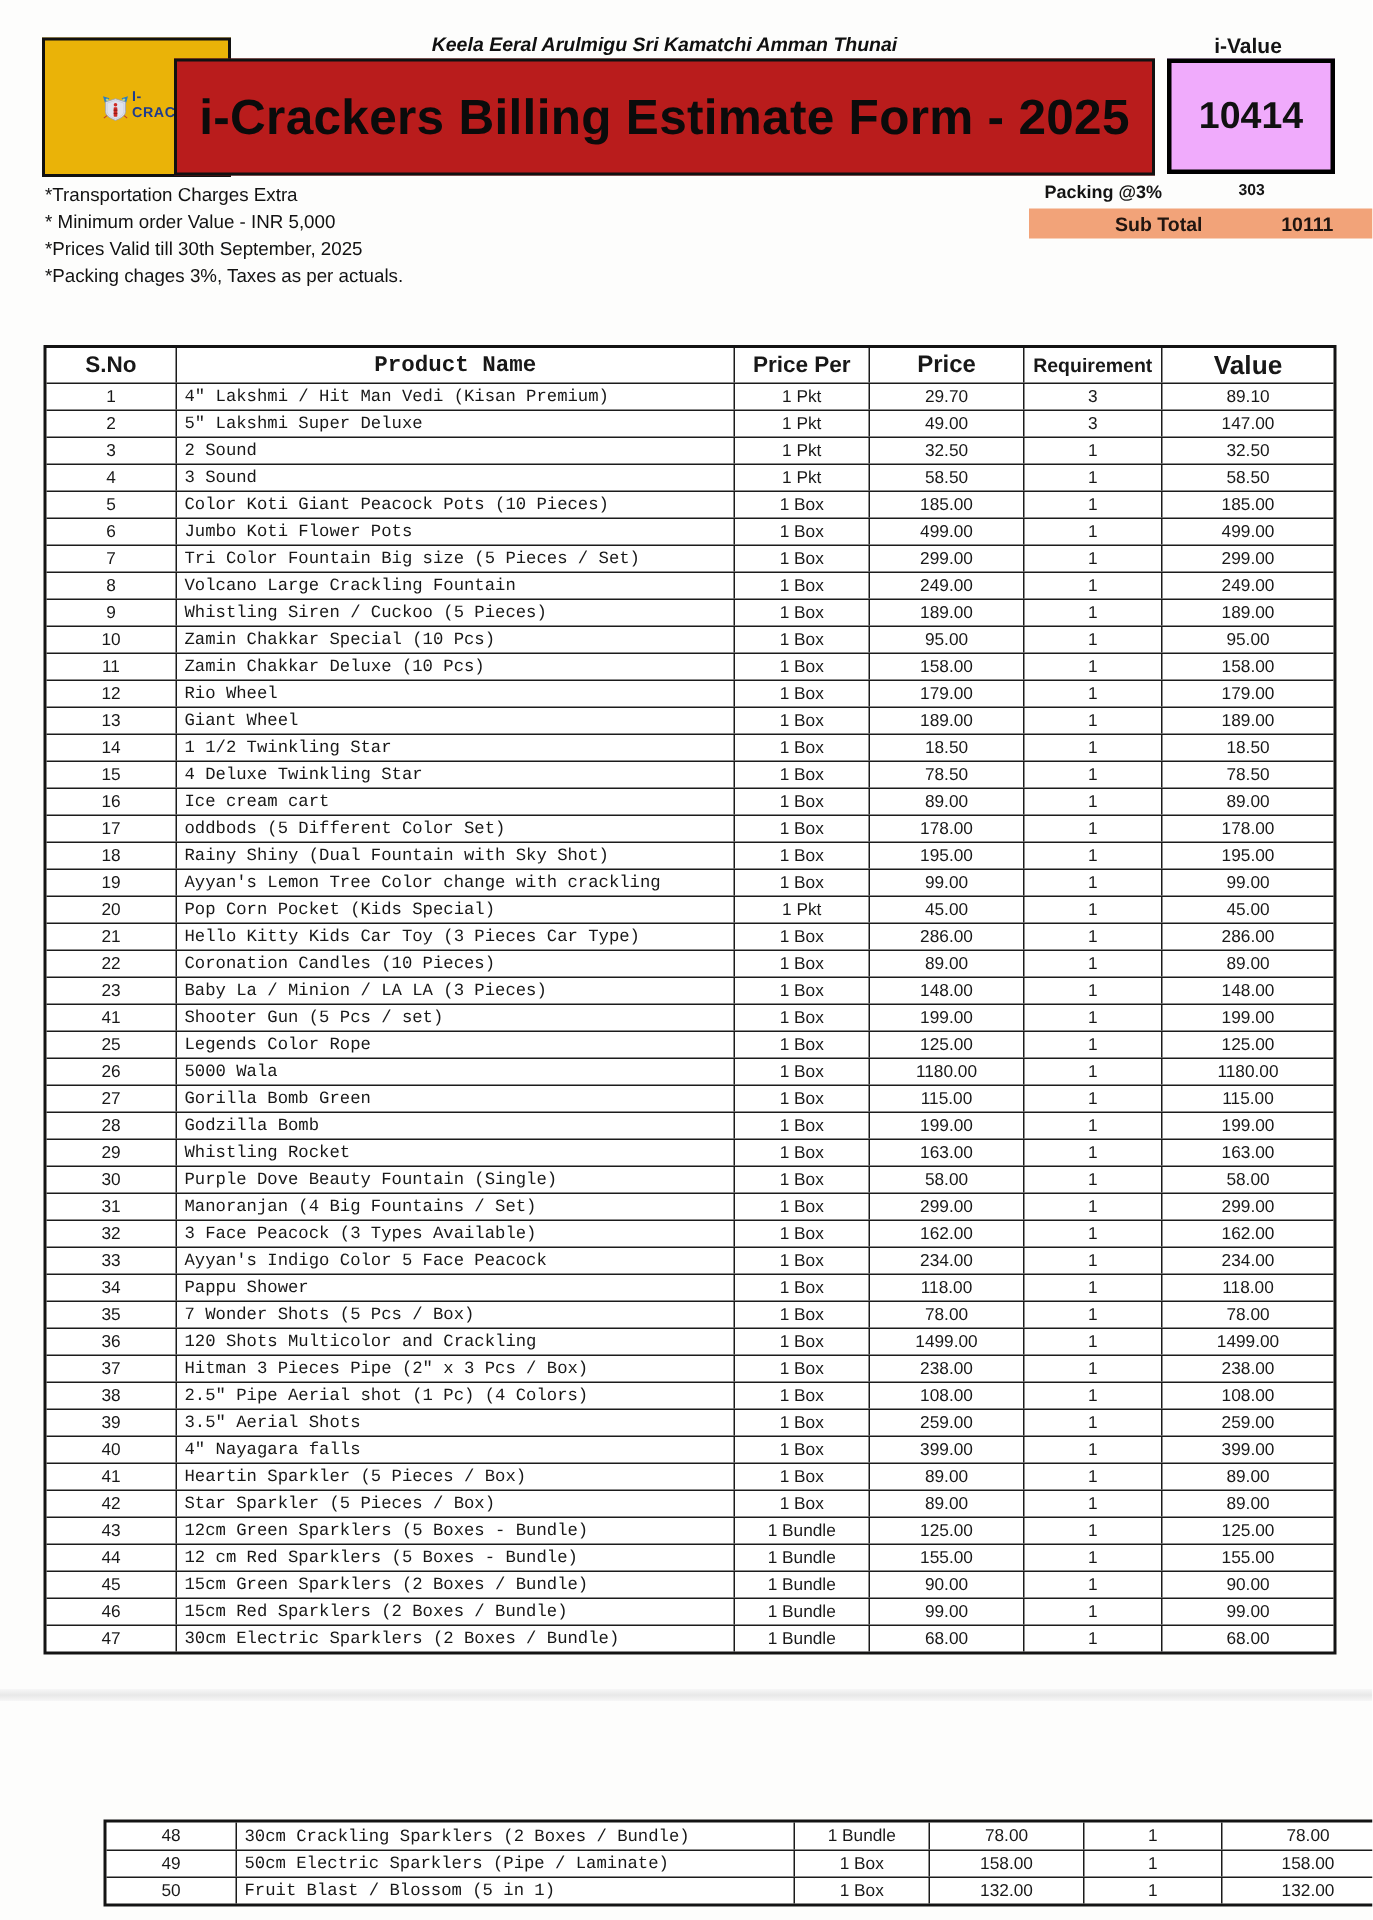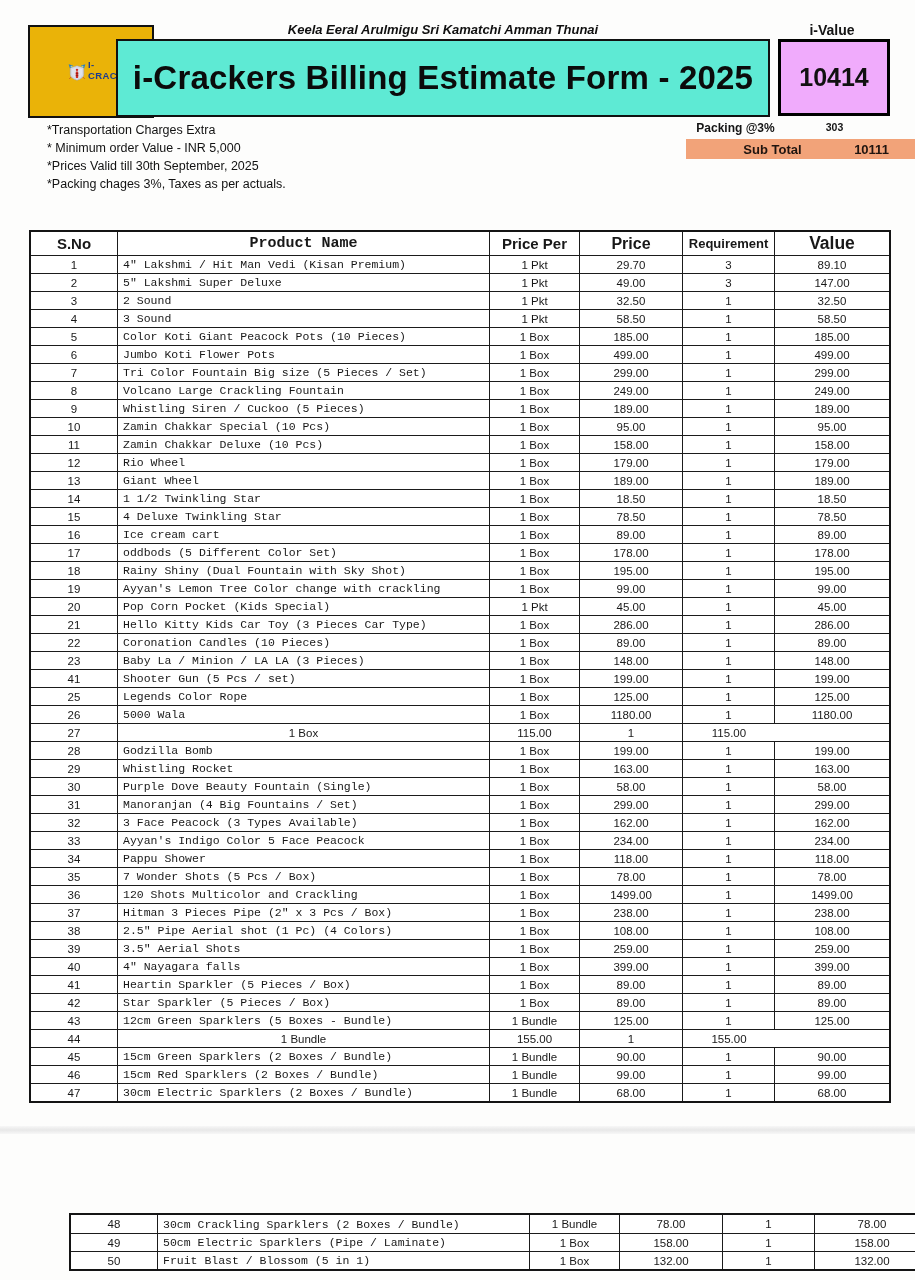--- a/index.html
+++ b/index.html
@@ -16,38 +16,38 @@
   }
   .brand-text { font-size:9.5px; font-weight:bold; color:#1d3c8f; letter-spacing:0.4px; margin-top:-3px; }
   .brand-mark { width:26px; height:2px; background:#c23a2c; margin-top:2px; border-radius:1px; }
 
   .temple-line {
     position:absolute; left:118px; top:22px; width:650px; text-align:center;
     font-size:13px; font-weight:bold; font-style:italic; color:#101010;
   }
   .title-box {
     position:absolute; left:116px; top:39px; width:650px; height:74px;
-    border:2px solid #111; background:#5eead4;
+    border:2px solid #111; background:#b91c1c;
     display:flex; align-items:center; justify-content:center;
   }
   .title-text { font-size:33px; font-weight:bold; letter-spacing:0.2px; color:#0b0b0b; }
 
   .ivalue-label {
     position:absolute; left:776px; top:22px; width:112px; text-align:center;
     font-size:14px; font-weight:bold;
   }
   .ivalue-box {
     position:absolute; left:778px; top:39px; width:106px; height:71px;
     border:3px solid #000; background:#FFFF00;
     display:flex; align-items:center; justify-content:center;
     font-size:25px; font-weight:bold; color:#111;
   }
 
   
-  .notes { position:absolute; left:47px; top:121px; }
+  .notes { position:absolute; left:30px; top:121px; }
   .note-line { height:18px; line-height:18px; font-size:12.5px; color:#121212; }
 
   
   .packing-row {
     position:absolute; left:686px; top:121px; width:198px; height:17px;
     display:flex; align-items:flex-start;
   }
   .packing-row .half { flex:1; text-align:center; }
   .packing-label { font-size:12px; font-weight:bold; }
   .packing-value { font-size:10.5px; font-weight:bold; }
@@ -357,20 +357,21 @@
       <div class="trow">
         <div class="cell c0">26</div>
         <div class="cell c1">5000 Wala</div>
         <div class="cell c2">1 Box</div>
         <div class="cell c3">1180.00</div>
         <div class="cell c4">1</div>
         <div class="cell c5">1180.00</div>
       </div>
       <div class="trow">
         <div class="cell c0">27</div>
+        <div class="cell c1">Gorilla Bomb Green</div>
         <div class="cell c2">1 Box</div>
         <div class="cell c3">115.00</div>
         <div class="cell c4">1</div>
         <div class="cell c5">115.00</div>
       </div>
       <div class="trow">
         <div class="cell c0">28</div>
         <div class="cell c1">Godzilla Bomb</div>
         <div class="cell c2">1 Box</div>
         <div class="cell c3">199.00</div>
@@ -492,20 +493,21 @@
       <div class="trow">
         <div class="cell c0">43</div>
         <div class="cell c1">12cm Green Sparklers (5 Boxes - Bundle)</div>
         <div class="cell c2">1 Bundle</div>
         <div class="cell c3">125.00</div>
         <div class="cell c4">1</div>
         <div class="cell c5">125.00</div>
       </div>
       <div class="trow">
         <div class="cell c0">44</div>
+        <div class="cell c1">12 cm Red Sparklers (5 Boxes - Bundle)</div>
         <div class="cell c2">1 Bundle</div>
         <div class="cell c3">155.00</div>
         <div class="cell c4">1</div>
         <div class="cell c5">155.00</div>
       </div>
       <div class="trow">
         <div class="cell c0">45</div>
         <div class="cell c1">15cm Green Sparklers (2 Boxes / Bundle)</div>
         <div class="cell c2">1 Bundle</div>
         <div class="cell c3">90.00</div>

